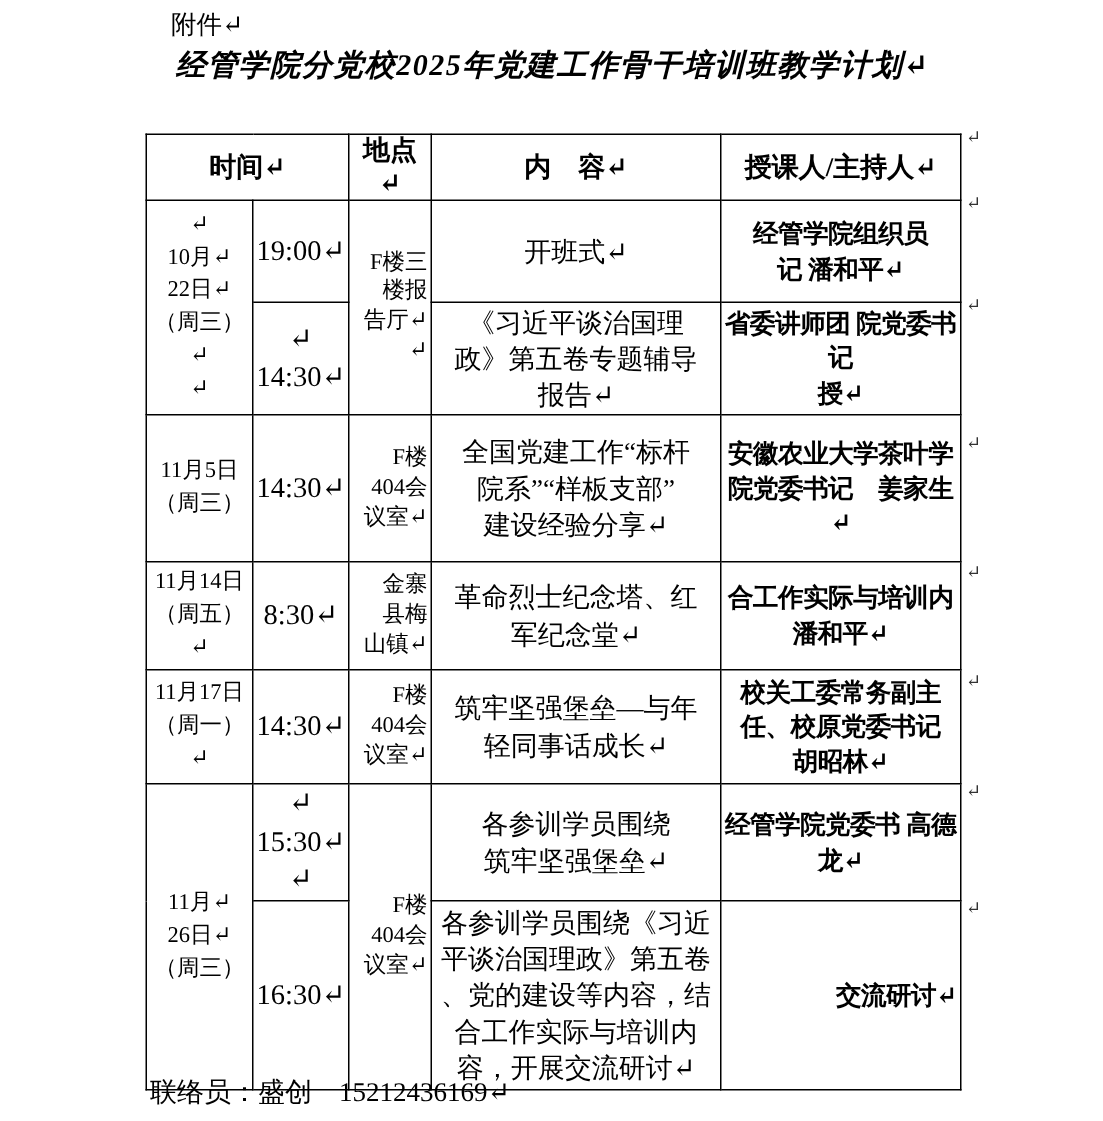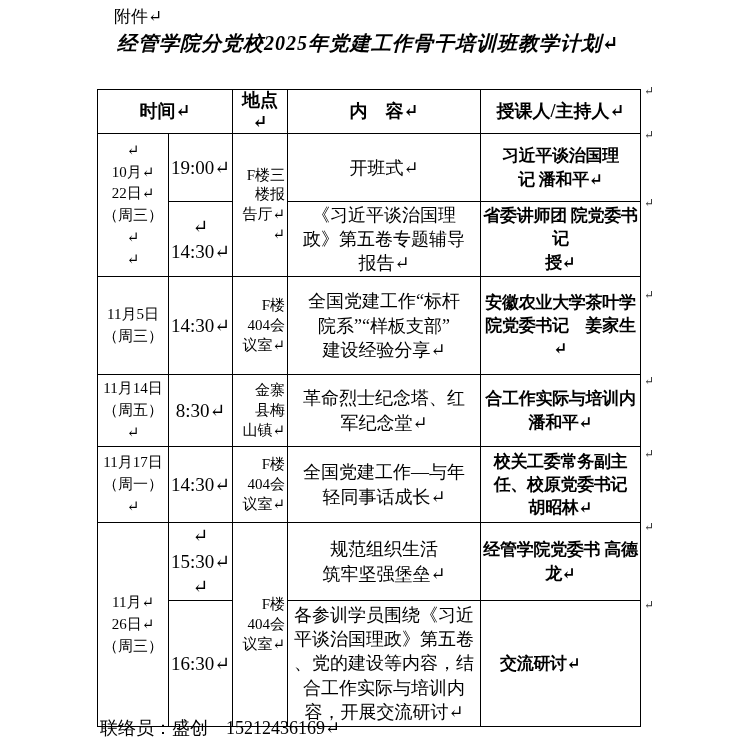--- a/index.html
+++ b/index.html
@@ -35,21 +35,21 @@
     white-space: pre-line;
     overflow: hidden;
     padding: 0 2px;
   }
   th { font-size: 18px; font-weight: bold; line-height: 1.2; }
   .c-date    { font-size: 15px; line-height: 1.45; }
   .c-time    { font-size: 19px; line-height: 1.35; }
   .c-loc     { font-size: 15px; line-height: 1.32; text-align: right; }
   .c-content { font-size: 18px; line-height: 1.35; }
   .c-person  { font-size: 17px; font-weight: bold; line-height: 1.38; letter-spacing: -0.3px; }
-  .left      { text-align: left; padding-left: 19px; }
+  .left      { text-align: right; padding-left: 19px; }
   tr.r-head { height: 43px; }
   tr.r-a { height: 68px; }
   tr.r-b { height: 75px; }
   tr.r-c { height: 98px; }
   tr.r-d { height: 72px; }
   tr.r-e { height: 76px; }
   tr.r-f { height: 72px; }
   tr.r-g { height: 126px; }
   .footer-line {
     position: absolute; left: 100px; top: 716px;
@@ -96,21 +96,21 @@
 22日↵
 （周三）
 ↵
 ↵</td>
     <td class="c-time">19:00↵</td>
     <td class="c-loc" rowspan="2">F楼三
 楼报
 告厅↵
 ↵</td>
     <td class="c-content">开班式↵</td>
-    <td class="c-person">习近平谈治国理
+    <td class="c-person">经管学院组织员
 记 潘和平↵</td>
   </tr>
   <tr class="r-b">
     <td class="c-time">↵
 14:30↵</td>
     <td class="c-content">《习近平谈治国理
 政》第五卷专题辅导
 报告↵</td>
     <td class="c-person">省委讲师团 院党委书记
 授↵</td>
@@ -140,37 +140,37 @@
     <td class="c-person">合工作实际与培训内
 潘和平↵</td>
   </tr>
   <tr class="r-e">
     <td class="c-date">11月17日
 （周一）↵</td>
     <td class="c-time">14:30↵</td>
     <td class="c-loc">F楼
 404会
 议室↵</td>
-    <td class="c-content">全国党建工作—与年
+    <td class="c-content">筑牢坚强堡垒—与年
 轻同事话成长↵</td>
     <td class="c-person">校关工委常务副主
 任、校原党委书记
 胡昭林↵</td>
   </tr>
   <tr class="r-f">
     <td class="c-date" rowspan="2">11月↵
 26日↵
 （周三）</td>
     <td class="c-time">↵
 15:30↵
 ↵</td>
     <td class="c-loc" rowspan="2">F楼
 404会
 议室↵</td>
-    <td class="c-content">规范组织生活
+    <td class="c-content">各参训学员围绕
 筑牢坚强堡垒↵</td>
     <td class="c-person">经管学院党委书 高德
 龙↵</td>
   </tr>
   <tr class="r-g">
     <td class="c-time">16:30↵</td>
     <td class="c-content">各参训学员围绕《习近
 平谈治国理政》第五卷
 、党的建设等内容，结
 合工作实际与培训内

